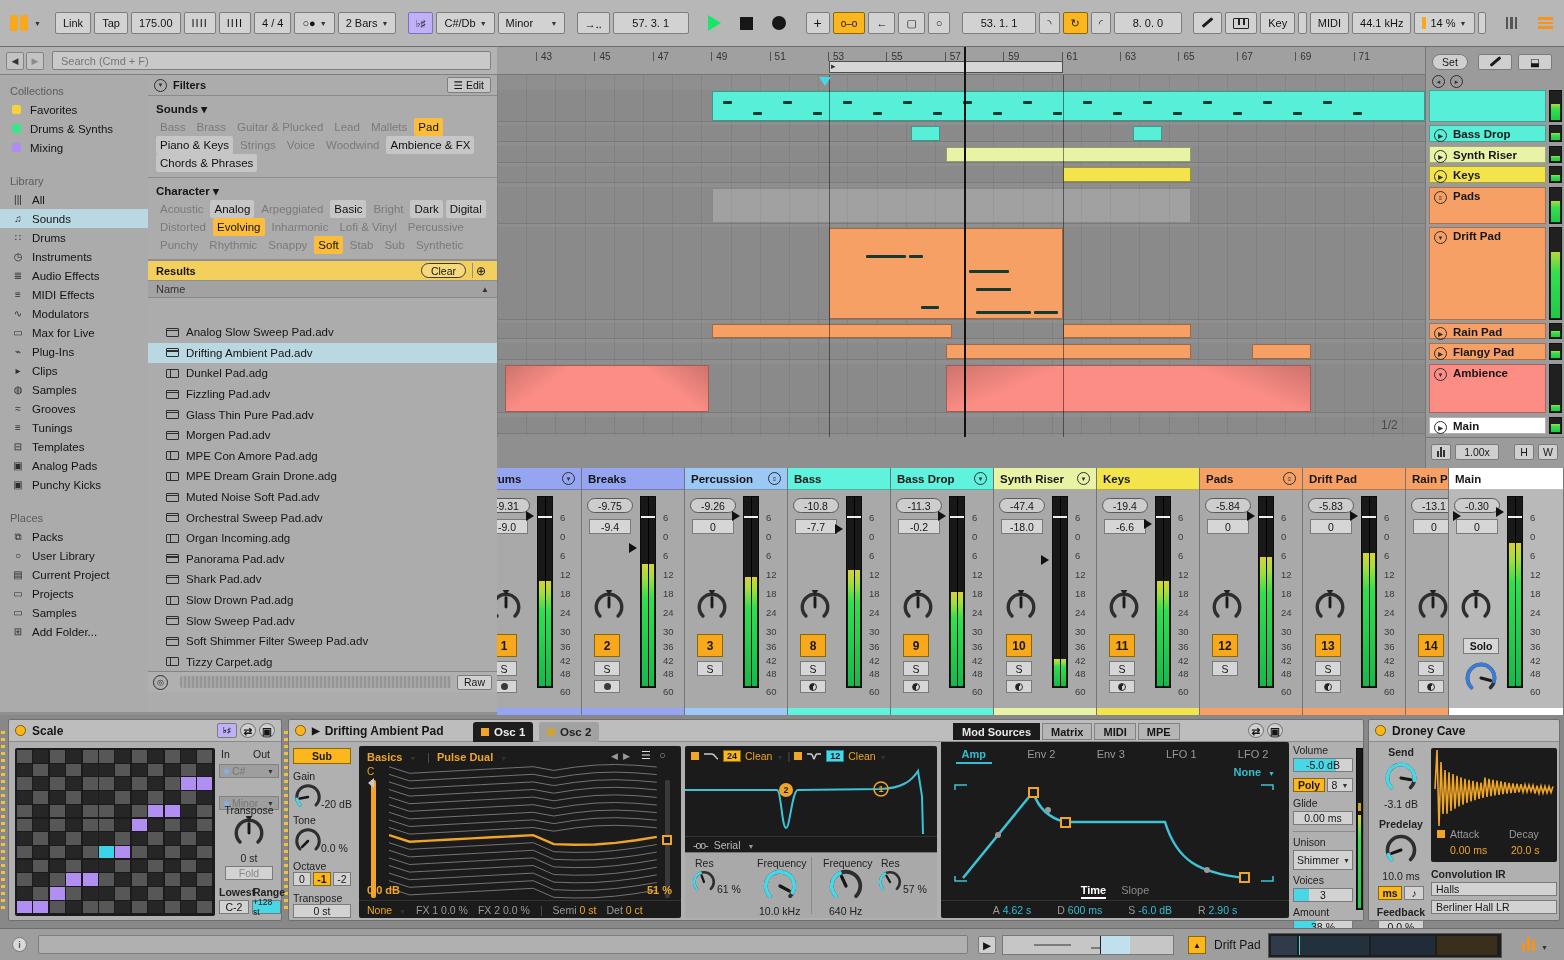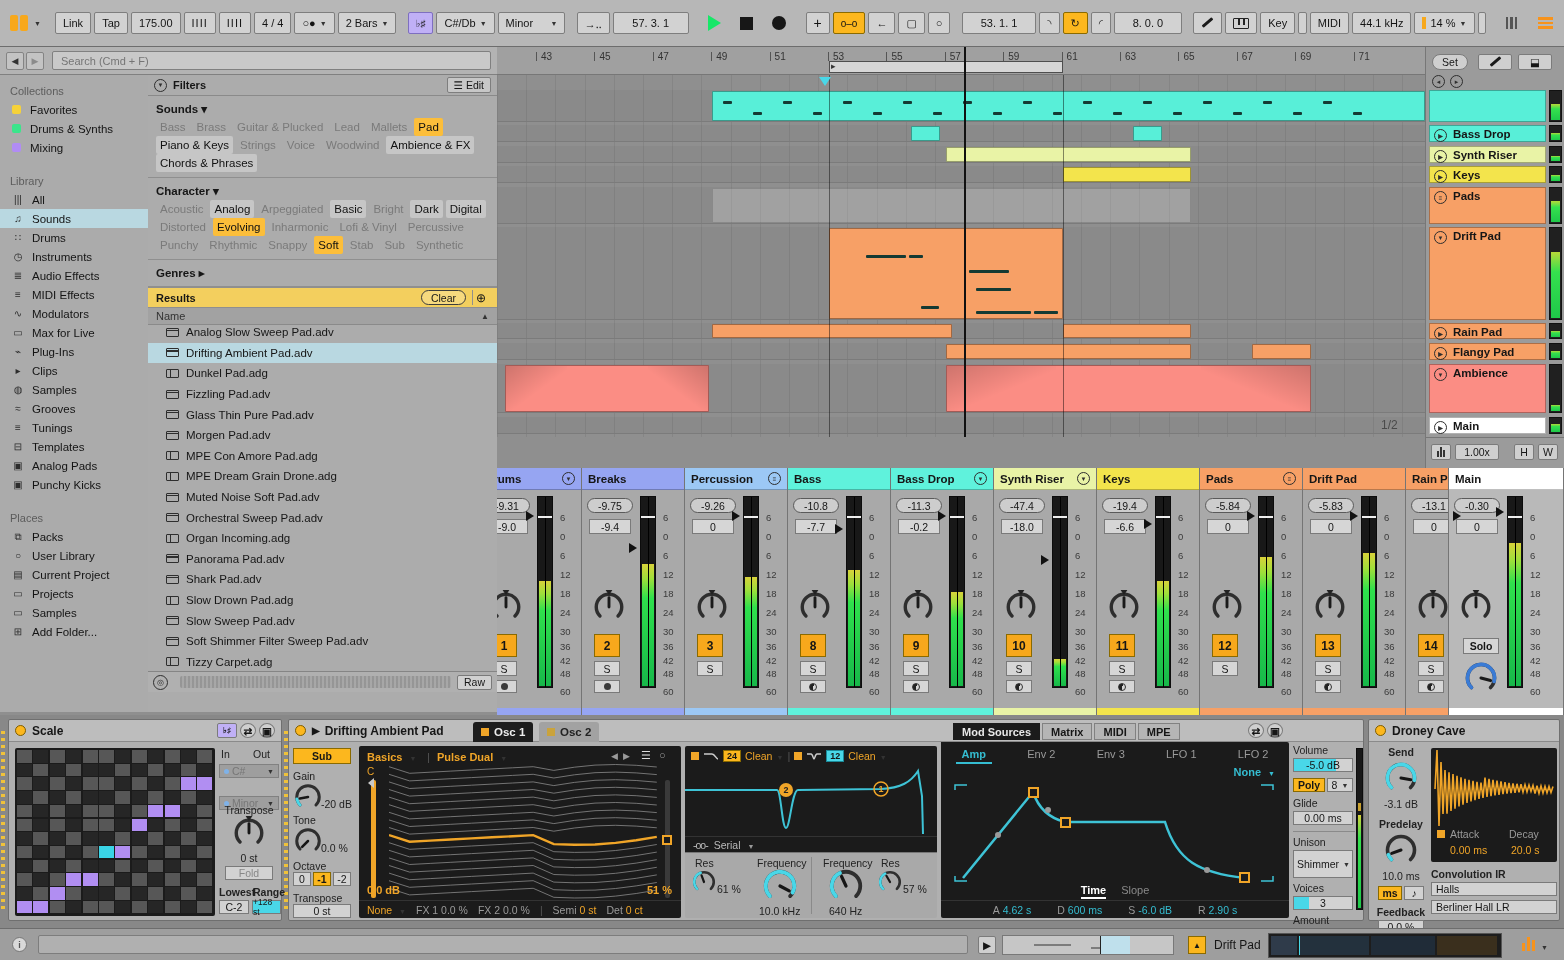--- a/index.html
+++ b/index.html
@@ -325,21 +325,20 @@
       <div id="f-head">
         <span class="circ-ico">▼</span>
         <b>Filters</b>
         <div id="edit-btn">☰&nbsp;<span>Edit</span></div>
       </div>
       <div id="filter-groups">
           <div class="f-group-title">Sounds ▾</div>
           <div class="f-tags"><span class="tag dim">Bass</span><span class="tag dim">Brass</span><span class="tag dim">Guitar &amp; Plucked</span><span class="tag dim">Lead</span><span class="tag dim">Mallets</span><span class="tag selected">Pad</span><span class="tag available">Piano &amp; Keys</span><span class="tag dim">Strings</span><span class="tag dim">Voice</span><span class="tag dim">Woodwind</span><span class="tag available">Ambience &amp; FX</span><span class="tag available">Chords &amp; Phrases</span></div>
           <div class="f-group-title">Character ▾</div>
           <div class="f-tags"><span class="tag dim">Acoustic</span><span class="tag available">Analog</span><span class="tag dim">Arpeggiated</span><span class="tag available">Basic</span><span class="tag dim">Bright</span><span class="tag available">Dark</span><span class="tag available">Digital</span><span class="tag dim">Distorted</span><span class="tag selected">Evolving</span><span class="tag dim">Inharmonic</span><span class="tag dim">Lofi &amp; Vinyl</span><span class="tag dim">Percussive</span><span class="tag dim">Punchy</span><span class="tag dim">Rhythmic</span><span class="tag dim">Snappy</span><span class="tag selected">Soft</span><span class="tag dim">Stab</span><span class="tag dim">Sub</span><span class="tag dim">Synthetic</span></div>
-          <div class="f-group-title" style="border-bottom: 1px solid rgb(143, 143, 143); padding-bottom: 6px;">Genres ▸</div>
         </div>
       <div id="results-bar">
         <b>Results</b>
         <div id="clear-btn">Clear</div>
         <div id="plus-btn">⊕</div>
       </div>
       <div id="col-head">
         <span>Name</span>
         <span style="margin-left:auto;font-size:8px">▲</span>
       </div>
@@ -1382,21 +1381,21 @@
           <span class="chip-y" style="width:32px;height:14px">Poly</span>
           <span class="valbox" style="width:26px;height:14px">
               <span>8</span>
               <span class="caret">▼</span>
             </span>
         </div>
         <span class="lbl" style="display:block;margin-top:5px">Glide</span>
         <div class="valbox" style="width:60px;height:14px;margin-top:2px">0.00 ms</div>
         <div style="height:1px;background:#8a8a8a;margin:6px 0 4px"></div>
         <span class="lbl">Unison</span>
-        <div class="valbox" style="width:60px;height:28px;margin-top:2px;justify-content:space-between;padding:0 3px">
+        <div class="valbox" style="width:60px;height:20px;margin-top:2px;justify-content:space-between;padding:0 3px">
             <span>Shimmer</span>
             <span class="caret">▼</span>
           </div>
         <span class="lbl" style="display:block;margin-top:4px">Voices</span>
         <div class="valbox" style="width:60px;height:14px;margin-top:2px;position:relative;overflow:hidden">
           <div style="position:absolute;left:0;top:0;bottom:0;width:26%;background:#49d7e8"></div>
           <span style="position:relative">3</span>
         </div>
         <span class="lbl" style="display:block;margin-top:4px">Amount</span>
         <div class="valbox" style="width:60px;height:14px;margin-top:2px;position:relative;overflow:hidden">

